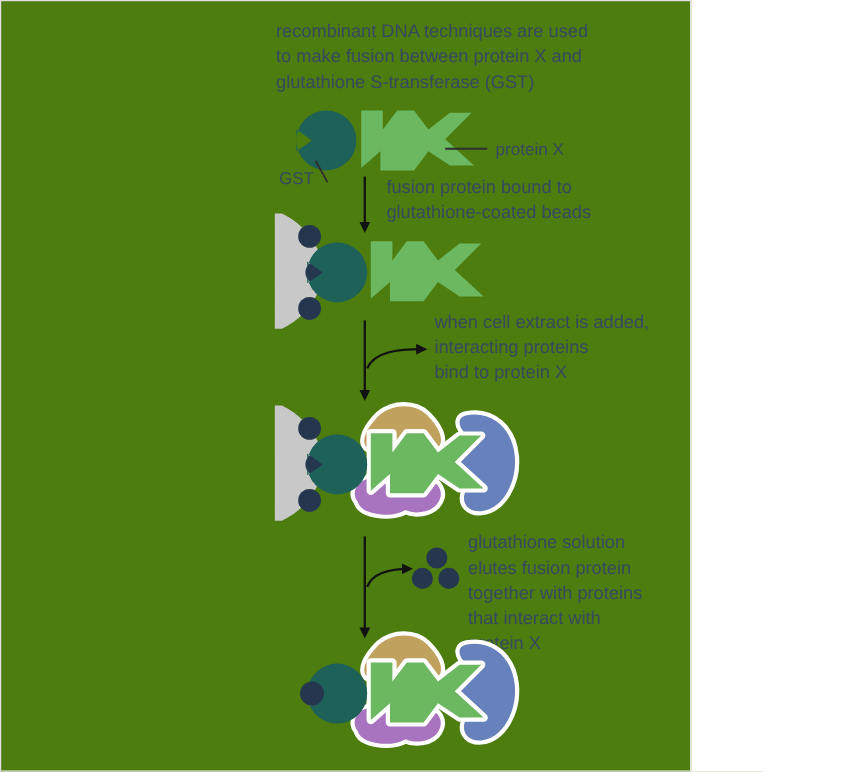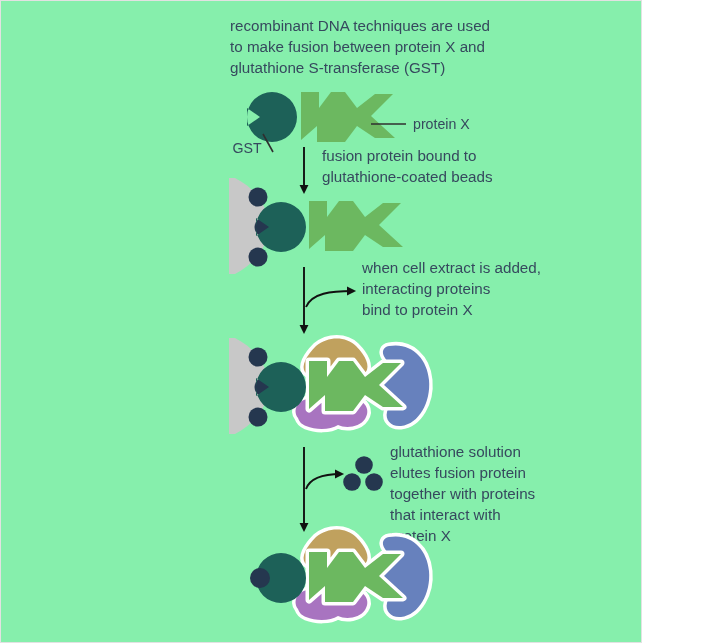--- a/index.html
+++ b/index.html
@@ -2,25 +2,25 @@
 <html><head>
 <meta charset="utf-8">
 <style>
   html,body{margin:0;padding:0;background:#ffffff;}
   body{
     font-family:"Liberation Sans", sans-serif;
     -webkit-font-smoothing:antialiased;
   }
   #figure{
     position:relative;
-    width:642px;
+    width:576px;
     height:643px;
     box-sizing:border-box;
     border:1px solid #e2e2e2;
-    background:#86efac;
+    background:#4d7c0f;
     overflow:hidden;
   }
   svg#scene{
     position:absolute;
     left:0; top:0;
     width:706px;
     height:643px;
     display:block;
   }
   text{

